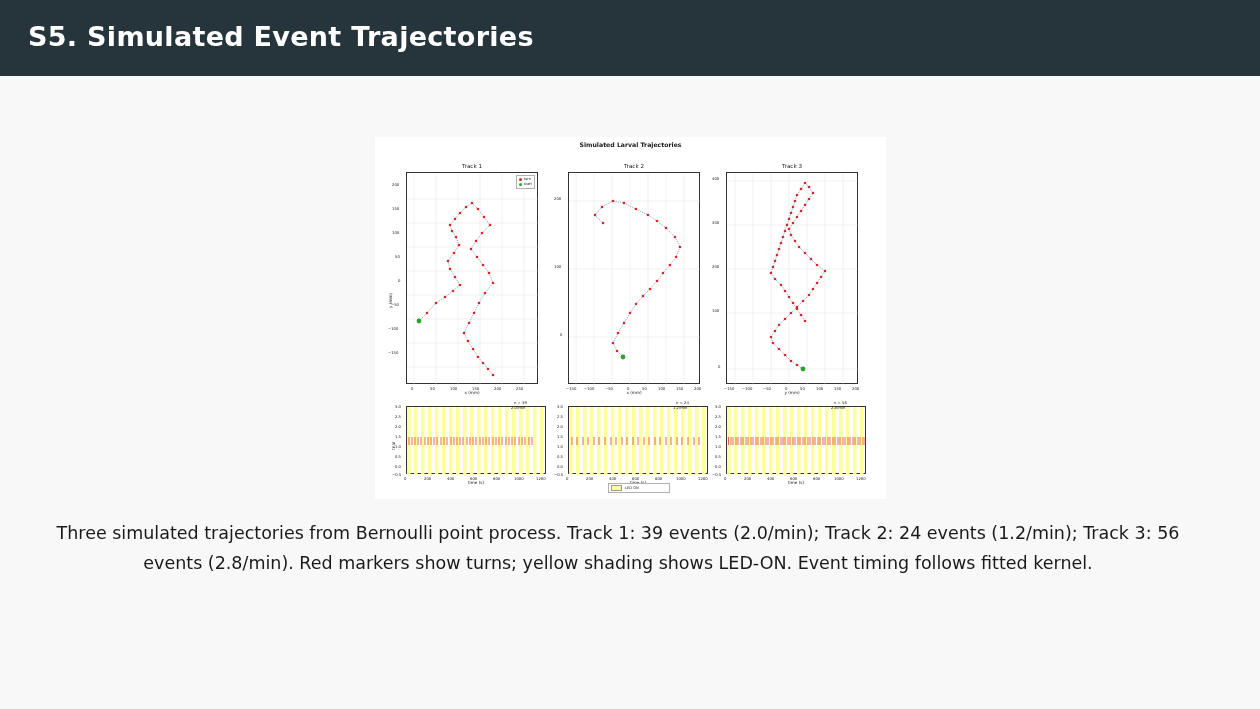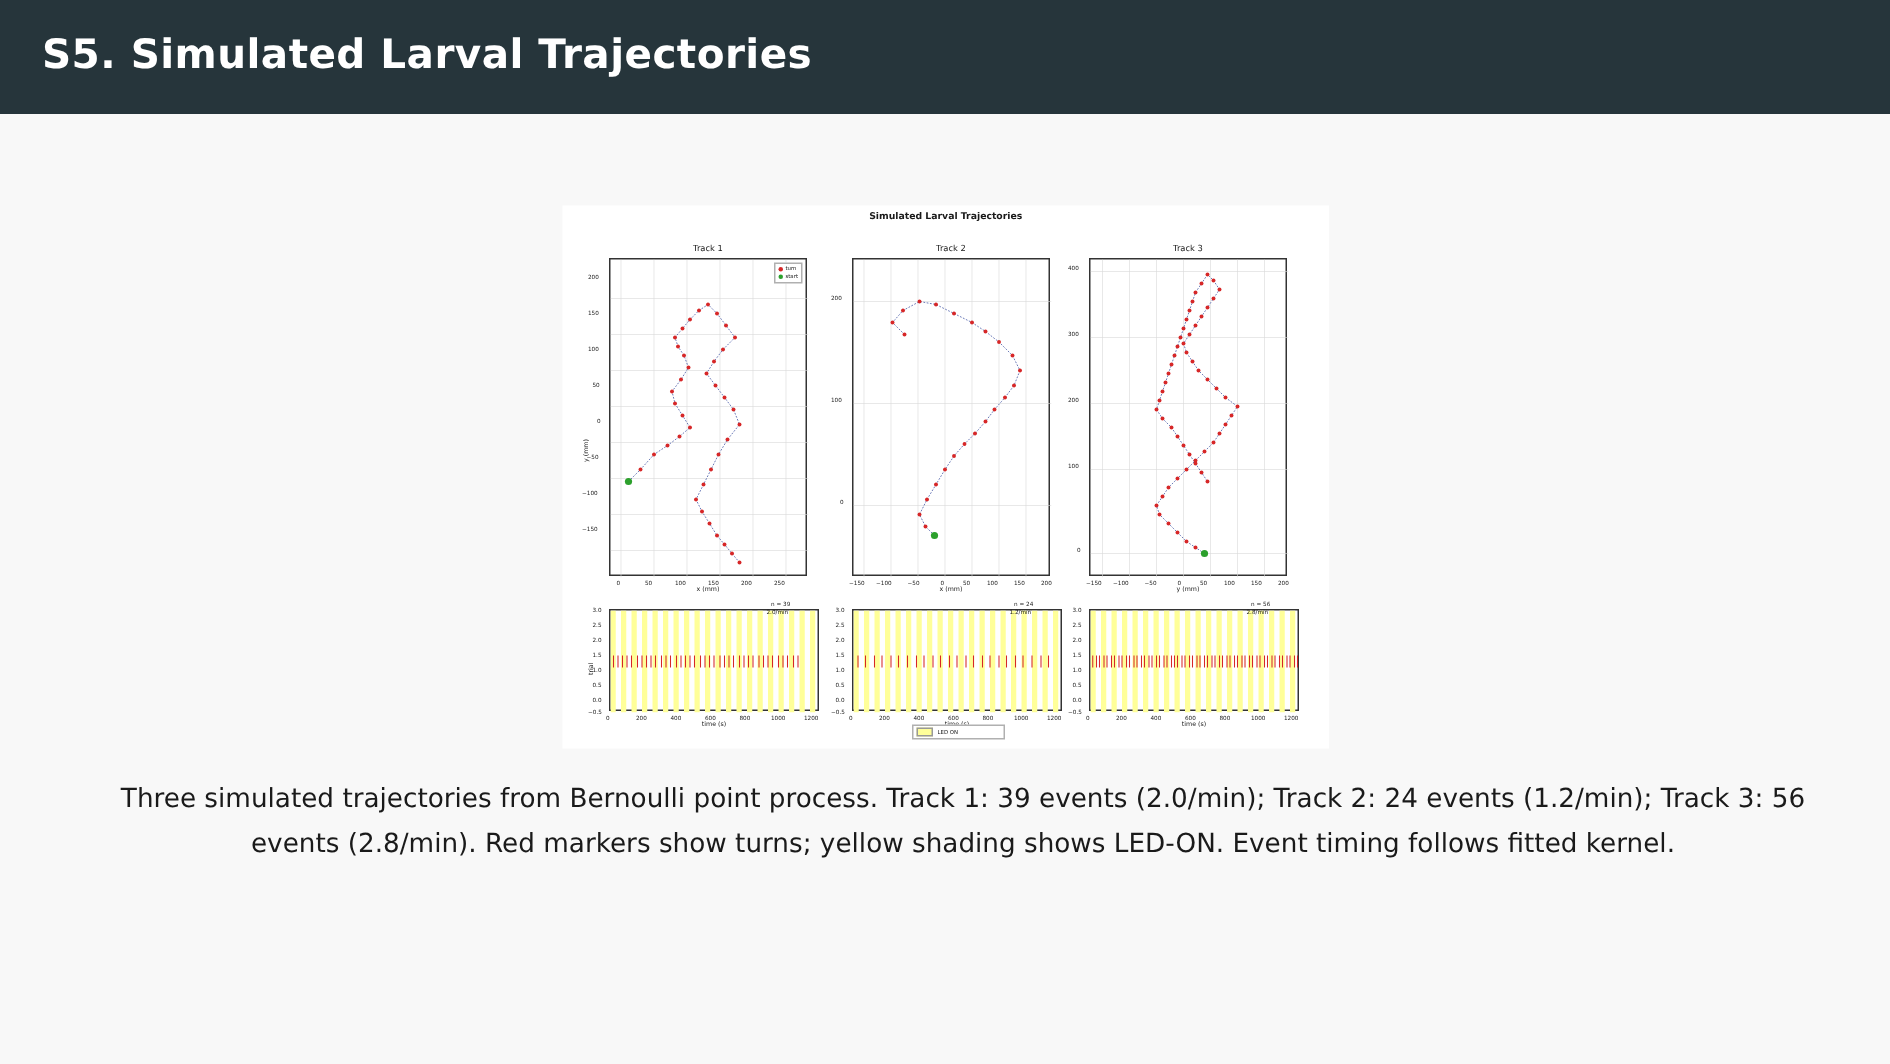--- a/index.html
+++ b/index.html
@@ -117,38 +117,38 @@
     gap: 3px;
   }
   .swatch {
     width: 9px; height: 4px;
     background: #ffff99;
     border: 0.4px solid #999;
     display: inline-block;
   }
   .caption {
     position: absolute;
-    left: 72px;
+    left: 48px;
     top: 518px;
     width: 1140px;
     text-align: center;
     font-size: 17.5px;
     line-height: 30px;
     color: #1a1a1a;
     font-family: "DejaVu Sans", sans-serif;
   }
   svg { display: block; }
 </style>
 </head>
 <body>
 
 <div class="slide">
 
   <div class="title-bar">
-    <div class="title-text">S5. Simulated Larval Trajectories</div>
+    <div class="title-text">S5. Simulated Event Trajectories</div>
   </div>
 
   <div class="figure-wrap">
     <div class="fig-title">Simulated Larval Trajectories</div>
 
     <div class="panel" style="left:30px; top:34px; width:132px; height:212px;">
       <div class="panel-title">Track 1</div>
       <svg width="132" height="212" viewBox="0 0 132 212">
         <g stroke="#d8d8d8" stroke-width="0.4">
           <line x1="0" y1="26" x2="132" y2="26"></line>

